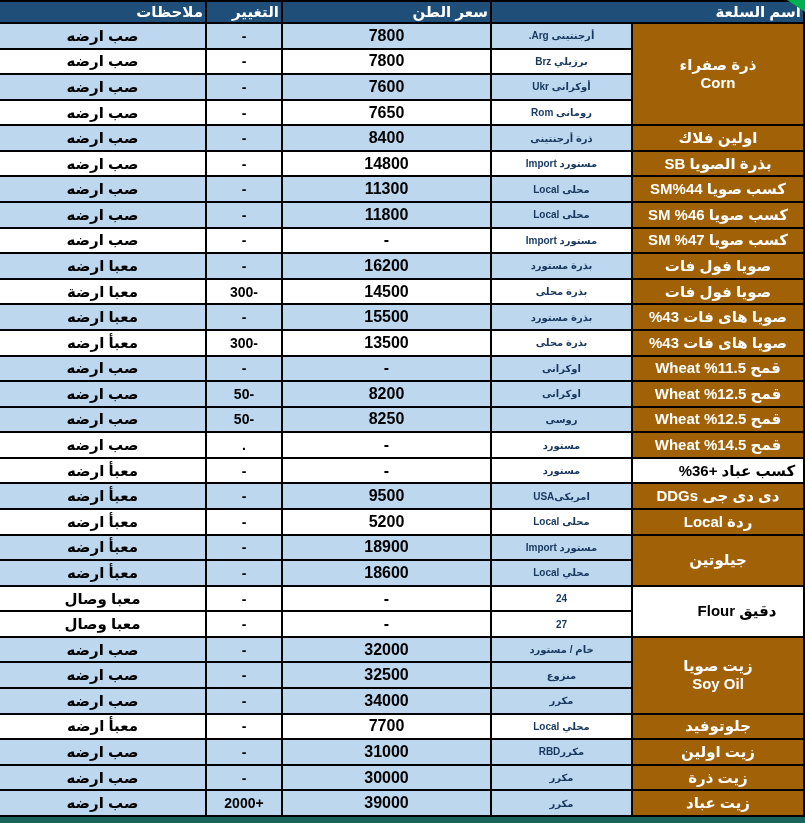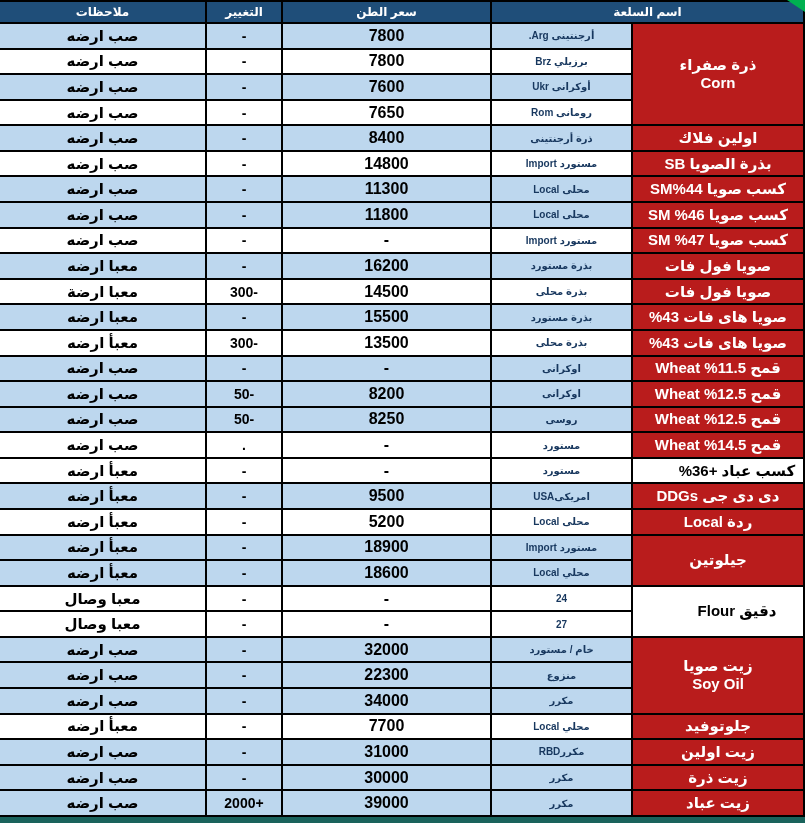--- a/index.html
+++ b/index.html
@@ -10,24 +10,24 @@
     position: relative;
   }
   table {
     border-collapse: collapse; width: 805px; height: 817px; table-layout: fixed;
   }
   th, td {
     border: 2px solid #000; text-align: center; vertical-align: middle;
     padding: 0 2px; overflow: hidden; white-space: nowrap;
   }
   thead th {
-    background: #1F4E79; color: #fff; font-size: 12px; font-weight: bold; height: 22px;
+    background: #1F4E79; color: #fff; font-size: 15px; font-weight: bold; height: 22px; text-align: right;
   }
   th.cat { font-weight: bold; font-size: 15px; line-height: 1.2; }
-  th.cat.blue { background: #b91c1c; color: #ffffff; }
+  th.cat.blue { background: #a16207; color: #ffffff; }
   th.cat.light { background: #ffffff; color: #000000; padding-left: 40px; }
   td { font-weight: bold; }
   td.item   { font-size: 10px; color: #17375E; }
   td.price  { font-size: 16px; color: #000000; }
   td.change { font-size: 14px; color: #000000; }
   td.notes  { font-size: 15px; color: #000000; }
   tr.alt td { background: #BDD7EE; }
   tr:not(.alt) td { background: #ffffff; }
   .corner-green {
     position: absolute; top: 0; right: 0; width: 0; height: 0;
@@ -264,21 +264,21 @@
           <div>زيت صويا</div>
           <div>Soy Oil</div>
         </th>
         <td class="item">خام / مستورد</td>
         <td class="price">32000</td>
         <td class="change">-</td>
         <td class="notes">صب ارضه</td>
       </tr>
       <tr class="alt">
         <td class="item">منزوع</td>
-        <td class="price">22300</td>
+        <td class="price">32500</td>
         <td class="change">-</td>
         <td class="notes">صب ارضه</td>
       </tr>
       <tr class="alt">
         <td class="item">مكرر</td>
         <td class="price">34000</td>
         <td class="change">-</td>
         <td class="notes">صب ارضه</td>
       </tr>
       <tr>

